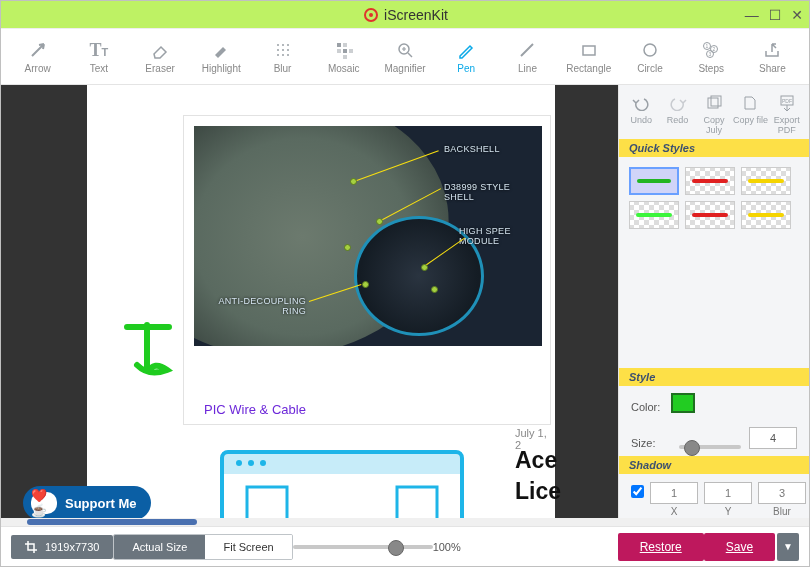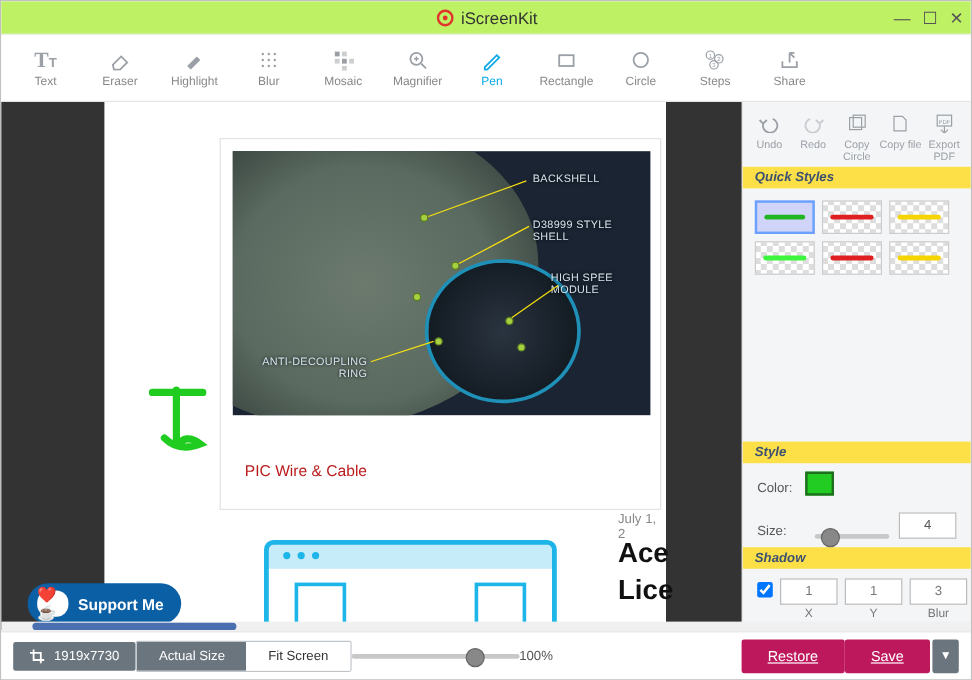--- a/index.html
+++ b/index.html
@@ -25,21 +25,21 @@
 .content-wrap { display: flex; height: 440px; }
 .canvas-area { flex: 1; background: #333; position: relative; overflow: hidden; }
 .page { position: absolute; left: 86px; top: 0; width: 468px; height: 520px; background: #fff; }
 .img-card { position: absolute; left: 96px; top: 30px; width: 368px; height: 310px; border: 1px solid #e2e2e2; background: #fff; }
 .img-photo { position: absolute; left: 10px; top: 10px; width: 348px; height: 220px; background: #1a2432; overflow: hidden; }
 .connector-body { position: absolute; left: -60px; top: -30px; width: 300px; height: 260px; background: radial-gradient(circle at 55% 55%, #6c7a6e 0%, #5a6a60 45%, #3a4540 70%, #222 100%); border-radius: 50%; transform: scaleX(1.1) rotate(-8deg); }
 .connector-face { position: absolute; left: 160px; top: 90px; width: 130px; height: 120px; background: radial-gradient(circle at 50% 50%, #2a3440 0%, #141c24 70%); border: 3px solid #1f90b8; border-radius: 50%; }
 .callout { position: absolute; color: #d5e5f0; font-family: "Arial Narrow", Arial; font-size: 9px; letter-spacing: .3px; text-shadow: 0 0 3px #000; }
 .callout-line { position: absolute; border-top: 1px solid #f8df10; transform-origin: left center; }
 .callout-dot { position: absolute; width: 7px; height: 7px; background: #a5d040; border-radius: 50%; border: 1.5px solid #5a7a20; }
-.img-caption { position: absolute; left: 20px; bottom: 24px; font-size: 13px; color: #b91c1c; }
+.img-caption { position: absolute; left: 20px; bottom: 7px; font-size: 13px; color: #6d28d9; }
 .scribble { position: absolute; left: 32px; top: 230px; }
 .meta-date { position: absolute; right: 0; top: 342px; font-size: 11px; color: #888; }
 .headline { position: absolute; left: 0; top: 360px; font-family: Georgia, serif; font-weight: bold; font-size: 23px; color: #111; line-height: 1.35; }
 
 
 .side-panel { width: 191px; background: #f4f5f7; border-left: 1px solid #e4e4e4; display: flex; flex-direction: column; }
 .act-row { display: flex; padding: 8px 4px 4px; }
 .act { flex: 1; text-align: center; color: #9aa0a6; cursor: pointer; }
 .act .a-icon { height: 20px; display: flex; justify-content: center; align-items: center; }
 .act .a-label { font-size: 9px; margin-top: 2px; color: #9aa0a6; }
@@ -94,20 +94,28 @@
   <div class="window-controls">
     <span>—</span>
     <span>☐</span>
     <span>✕</span>
   </div>
 </div>
 
 <div class="main-toolbar">
   <div class="tool">
       <div class="t-icon">
+        <svg width="18" height="18">
+          <path d="M3 15 L15 3 M15 3 L10 4 M15 3 L14 8" stroke="#9aa0a6" stroke-width="2" fill="none"></path>
+        </svg>
+      </div>
+      <div class="t-label">Arrow</div>
+    </div>
+  <div class="tool">
+      <div class="t-icon">
         <span class="glyph" style="font-family:serif;font-weight:bold;color:#9aa0a6">T<span style="font-size:11px">T</span></span>
       </div>
       <div class="t-label">Text</div>
     </div>
   <div class="tool">
       <div class="t-icon">
         <svg width="18" height="18">
           <path d="M3 13 L10 6 L15 11 L9 17 L4 17 Z" fill="none" stroke="#9aa0a6" stroke-width="1.5"></path>
         </svg>
       </div>
@@ -168,20 +176,28 @@
       <div class="t-icon">
         <svg class="pen-svg" width="18" height="18">
           <path d="M3 15 L13 5 L15 7 L5 17 L3 17 Z" fill="none" stroke="#0aa9e8" stroke-width="1.5"></path>
         </svg>
       </div>
       <div class="t-label">Pen</div>
     </div>
   <div class="tool">
       <div class="t-icon">
         <svg width="18" height="18">
+          <path d="M3 15 L15 3" stroke="#9aa0a6" stroke-width="2"></path>
+        </svg>
+      </div>
+      <div class="t-label">Line</div>
+    </div>
+  <div class="tool">
+      <div class="t-icon">
+        <svg width="18" height="18">
           <rect x="3" y="5" width="12" height="9" fill="none" stroke="#9aa0a6" stroke-width="1.5"></rect>
         </svg>
       </div>
       <div class="t-label">Rectangle</div>
     </div>
   <div class="tool">
       <div class="t-icon">
         <svg width="18" height="18">
           <circle cx="9" cy="9" r="6" fill="none" stroke="#9aa0a6" stroke-width="1.5"></circle>
         </svg>
@@ -282,21 +298,21 @@
           </div>
           <div class="a-label">Redo</div>
         </div>
       <div class="act">
           <div class="a-icon">
             <svg width="18" height="16">
               <rect x="3" y="3" width="10" height="10" fill="none" stroke="#9aa0a6"></rect>
               <rect x="6" y="1" width="10" height="10" fill="none" stroke="#9aa0a6"></rect>
             </svg>
           </div>
-          <div class="a-label">Copy Circle</div>
+          <div class="a-label">Copy July</div>
         </div>
       <div class="act">
           <div class="a-icon">
             <svg width="18" height="16">
               <path d="M4 2 L11 2 L14 5 L14 14 L4 14 Z" fill="none" stroke="#9aa0a6"></path>
             </svg>
           </div>
           <div class="a-label">Copy file</div>
         </div>
       <div class="act">

